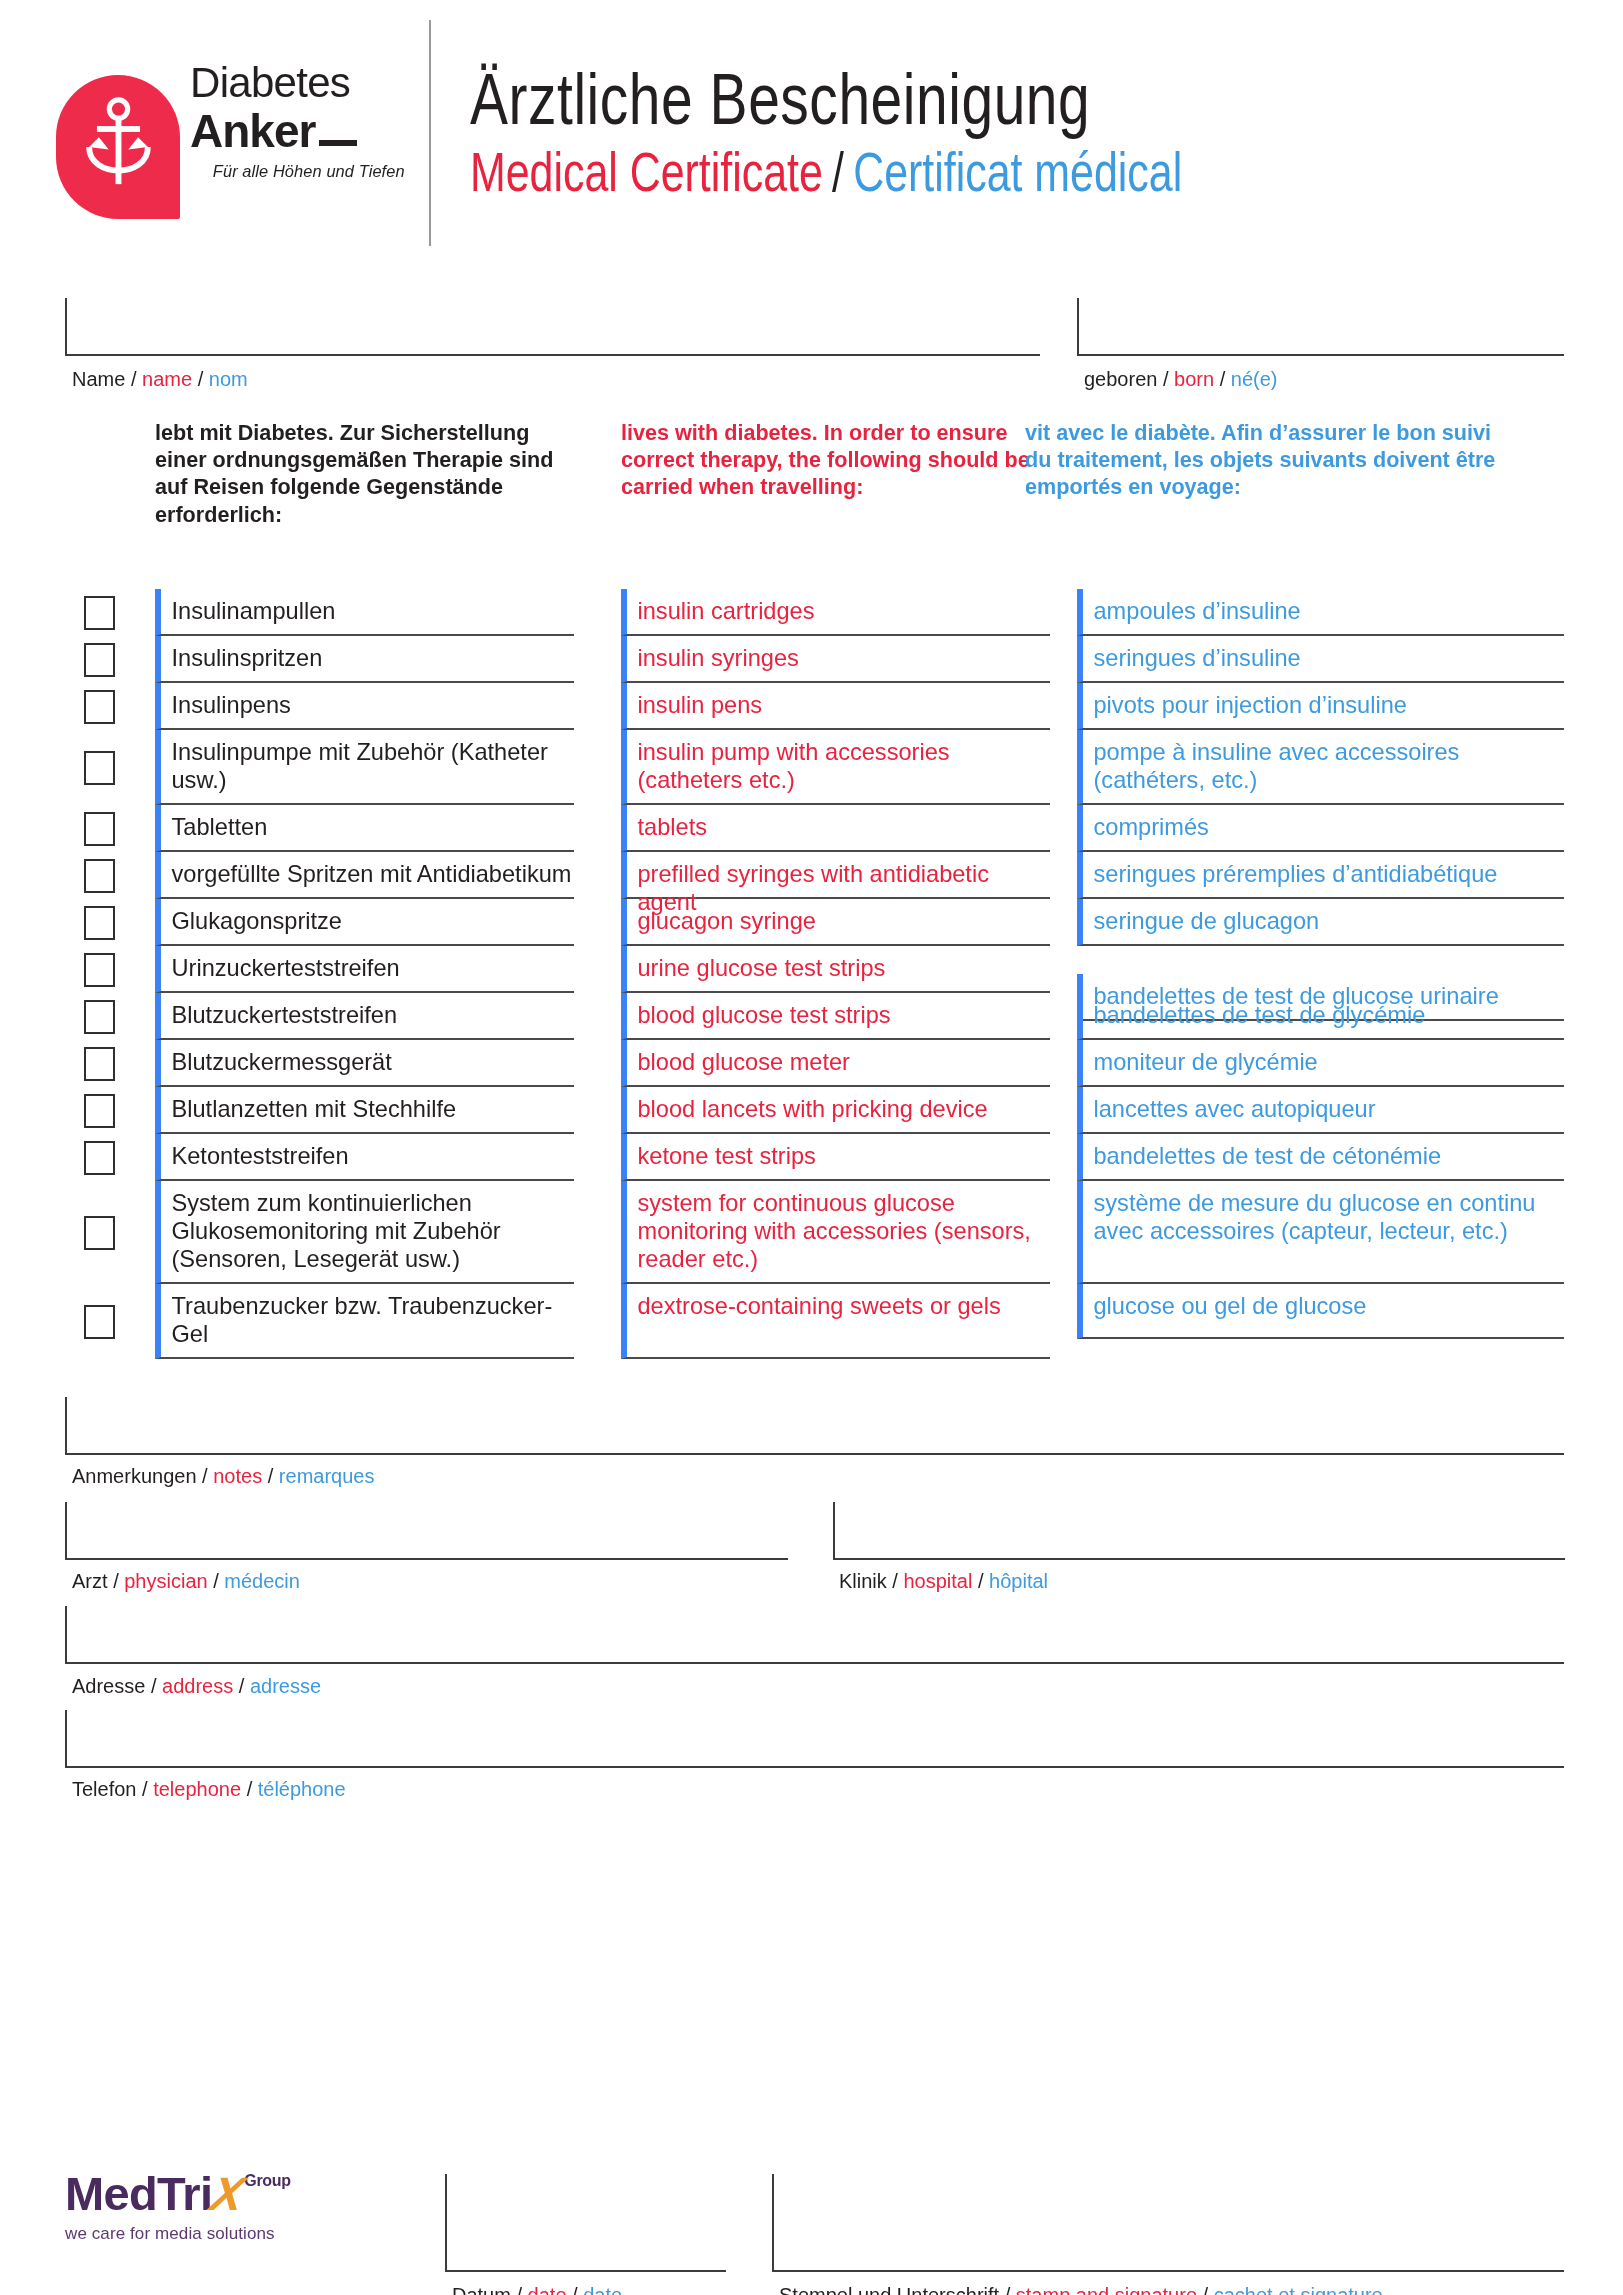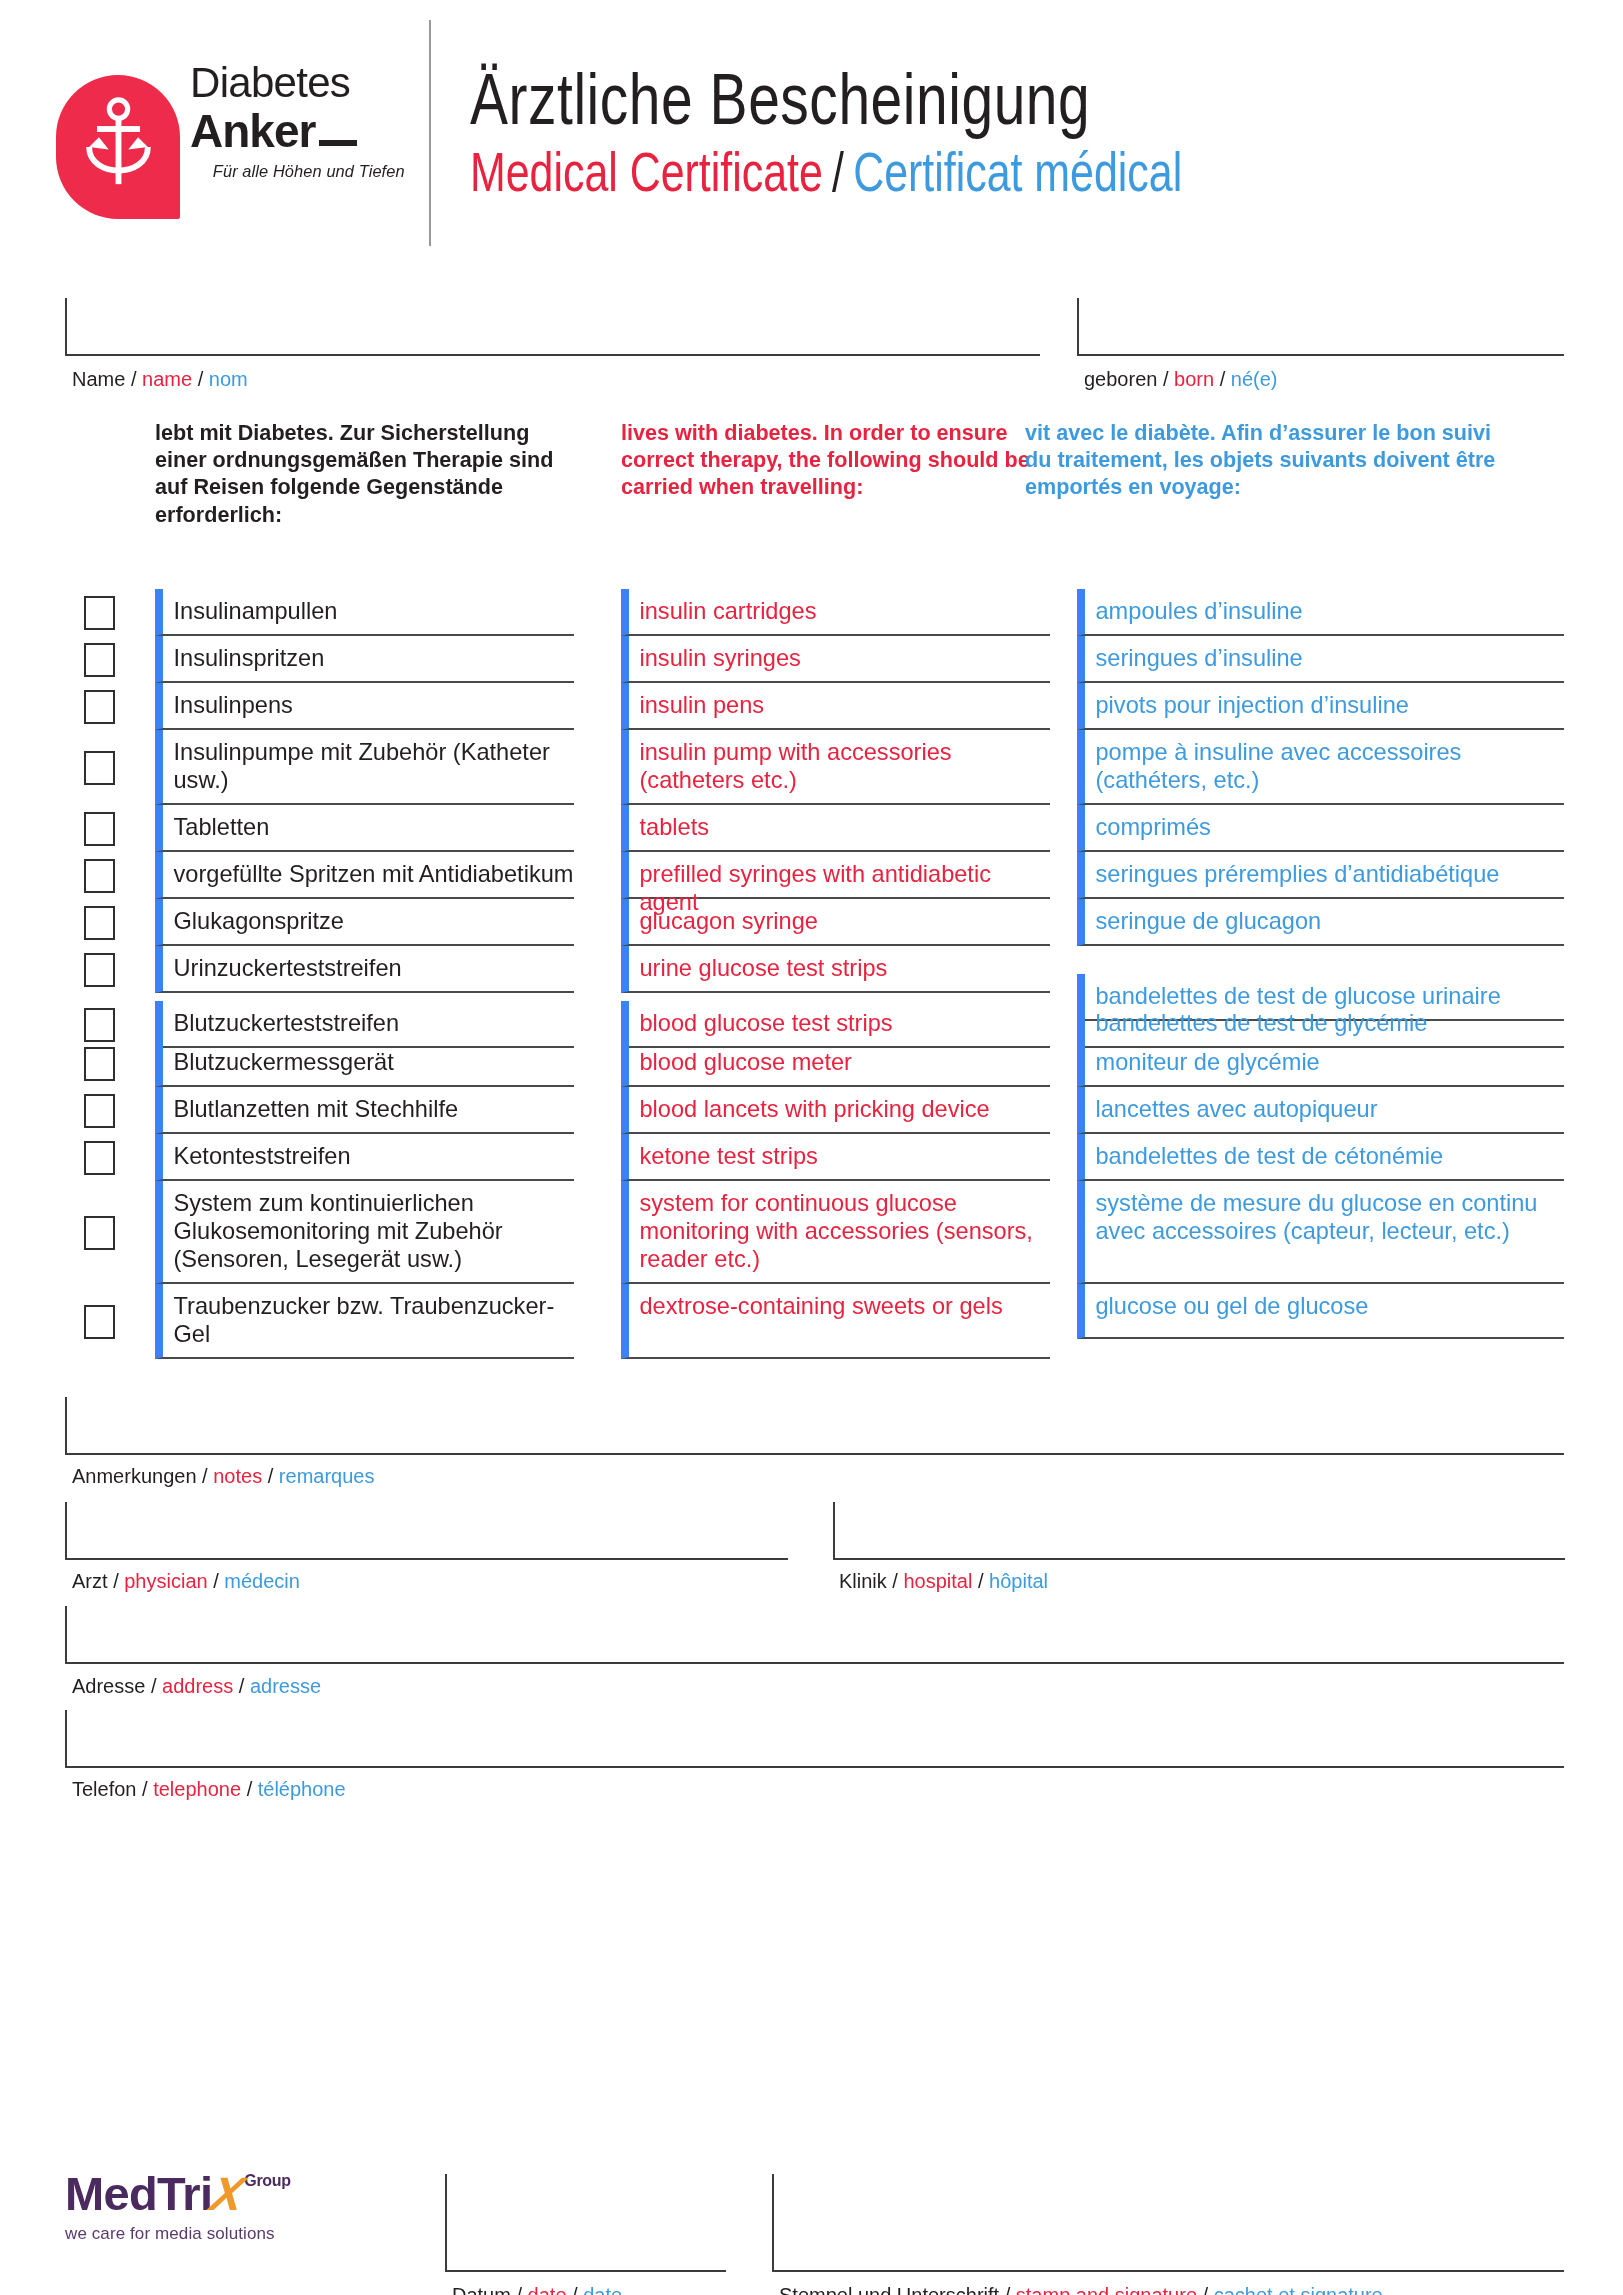--- a/index.html
+++ b/index.html
@@ -73,21 +73,21 @@
 
   
   .list{position:absolute;left:0;top:589px;width:1623px;}
   .row{position:relative;width:1623px;}
   .cb{
     position:absolute;left:84px;width:31px;height:34px;
     border:2.6px solid #2f2f2f;box-sizing:border-box;background:#fff;
   }
   .cell{
     position:absolute;top:0;box-sizing:border-box;
-    border-left:8px solid #3b82f6;border-bottom:2px solid #4a4a4a;
+    border-left:6px solid #3b82f6;border-bottom:2px solid #4a4a4a;
     padding:9.2px 0 0 10.5px;
   }
   .cell-de{left:155px;width:419px;color:#231f20;}
   .cell-en{left:621px;width:429px;color:#e8233f;}
   .cell-fr{left:1077px;width:487px;color:#3d9ade;}
   .cell-txt{font-size:23.6px;line-height:1.18;display:block;}
 
   
   .bottom{position:absolute;left:0;top:1735px;width:1623px;}
   .blabel{position:absolute;font-size:20px;line-height:1;white-space:nowrap;}
@@ -256,21 +256,21 @@
         <div class="cell cell-de" style="height: 47px;">
           <span class="cell-txt">Urinzuckerteststreifen</span>
         </div>
         <div class="cell cell-en" style="height: 47px;">
           <span class="cell-txt">urine glucose test strips</span>
         </div>
         <div class="cell cell-fr" style="height: 47px; margin-top: 28px;">
           <span class="cell-txt">bandelettes de test de glucose urinaire</span>
         </div>
       </div>
-      <div class="row" style="height: 47px; top: 8px;">
+      <div class="row" style="height: 47px; top: 0px;">
         <div class="cb" style="top: 6.5px;"></div>
         <div class="cell cell-de" style="height: 47px;">
           <span class="cell-txt">Blutzuckerteststreifen</span>
         </div>
         <div class="cell cell-en" style="height: 47px;">
           <span class="cell-txt">blood glucose test strips</span>
         </div>
         <div class="cell cell-fr" style="height: 47px;">
           <span class="cell-txt">bandelettes de test de glycémie</span>
         </div>

